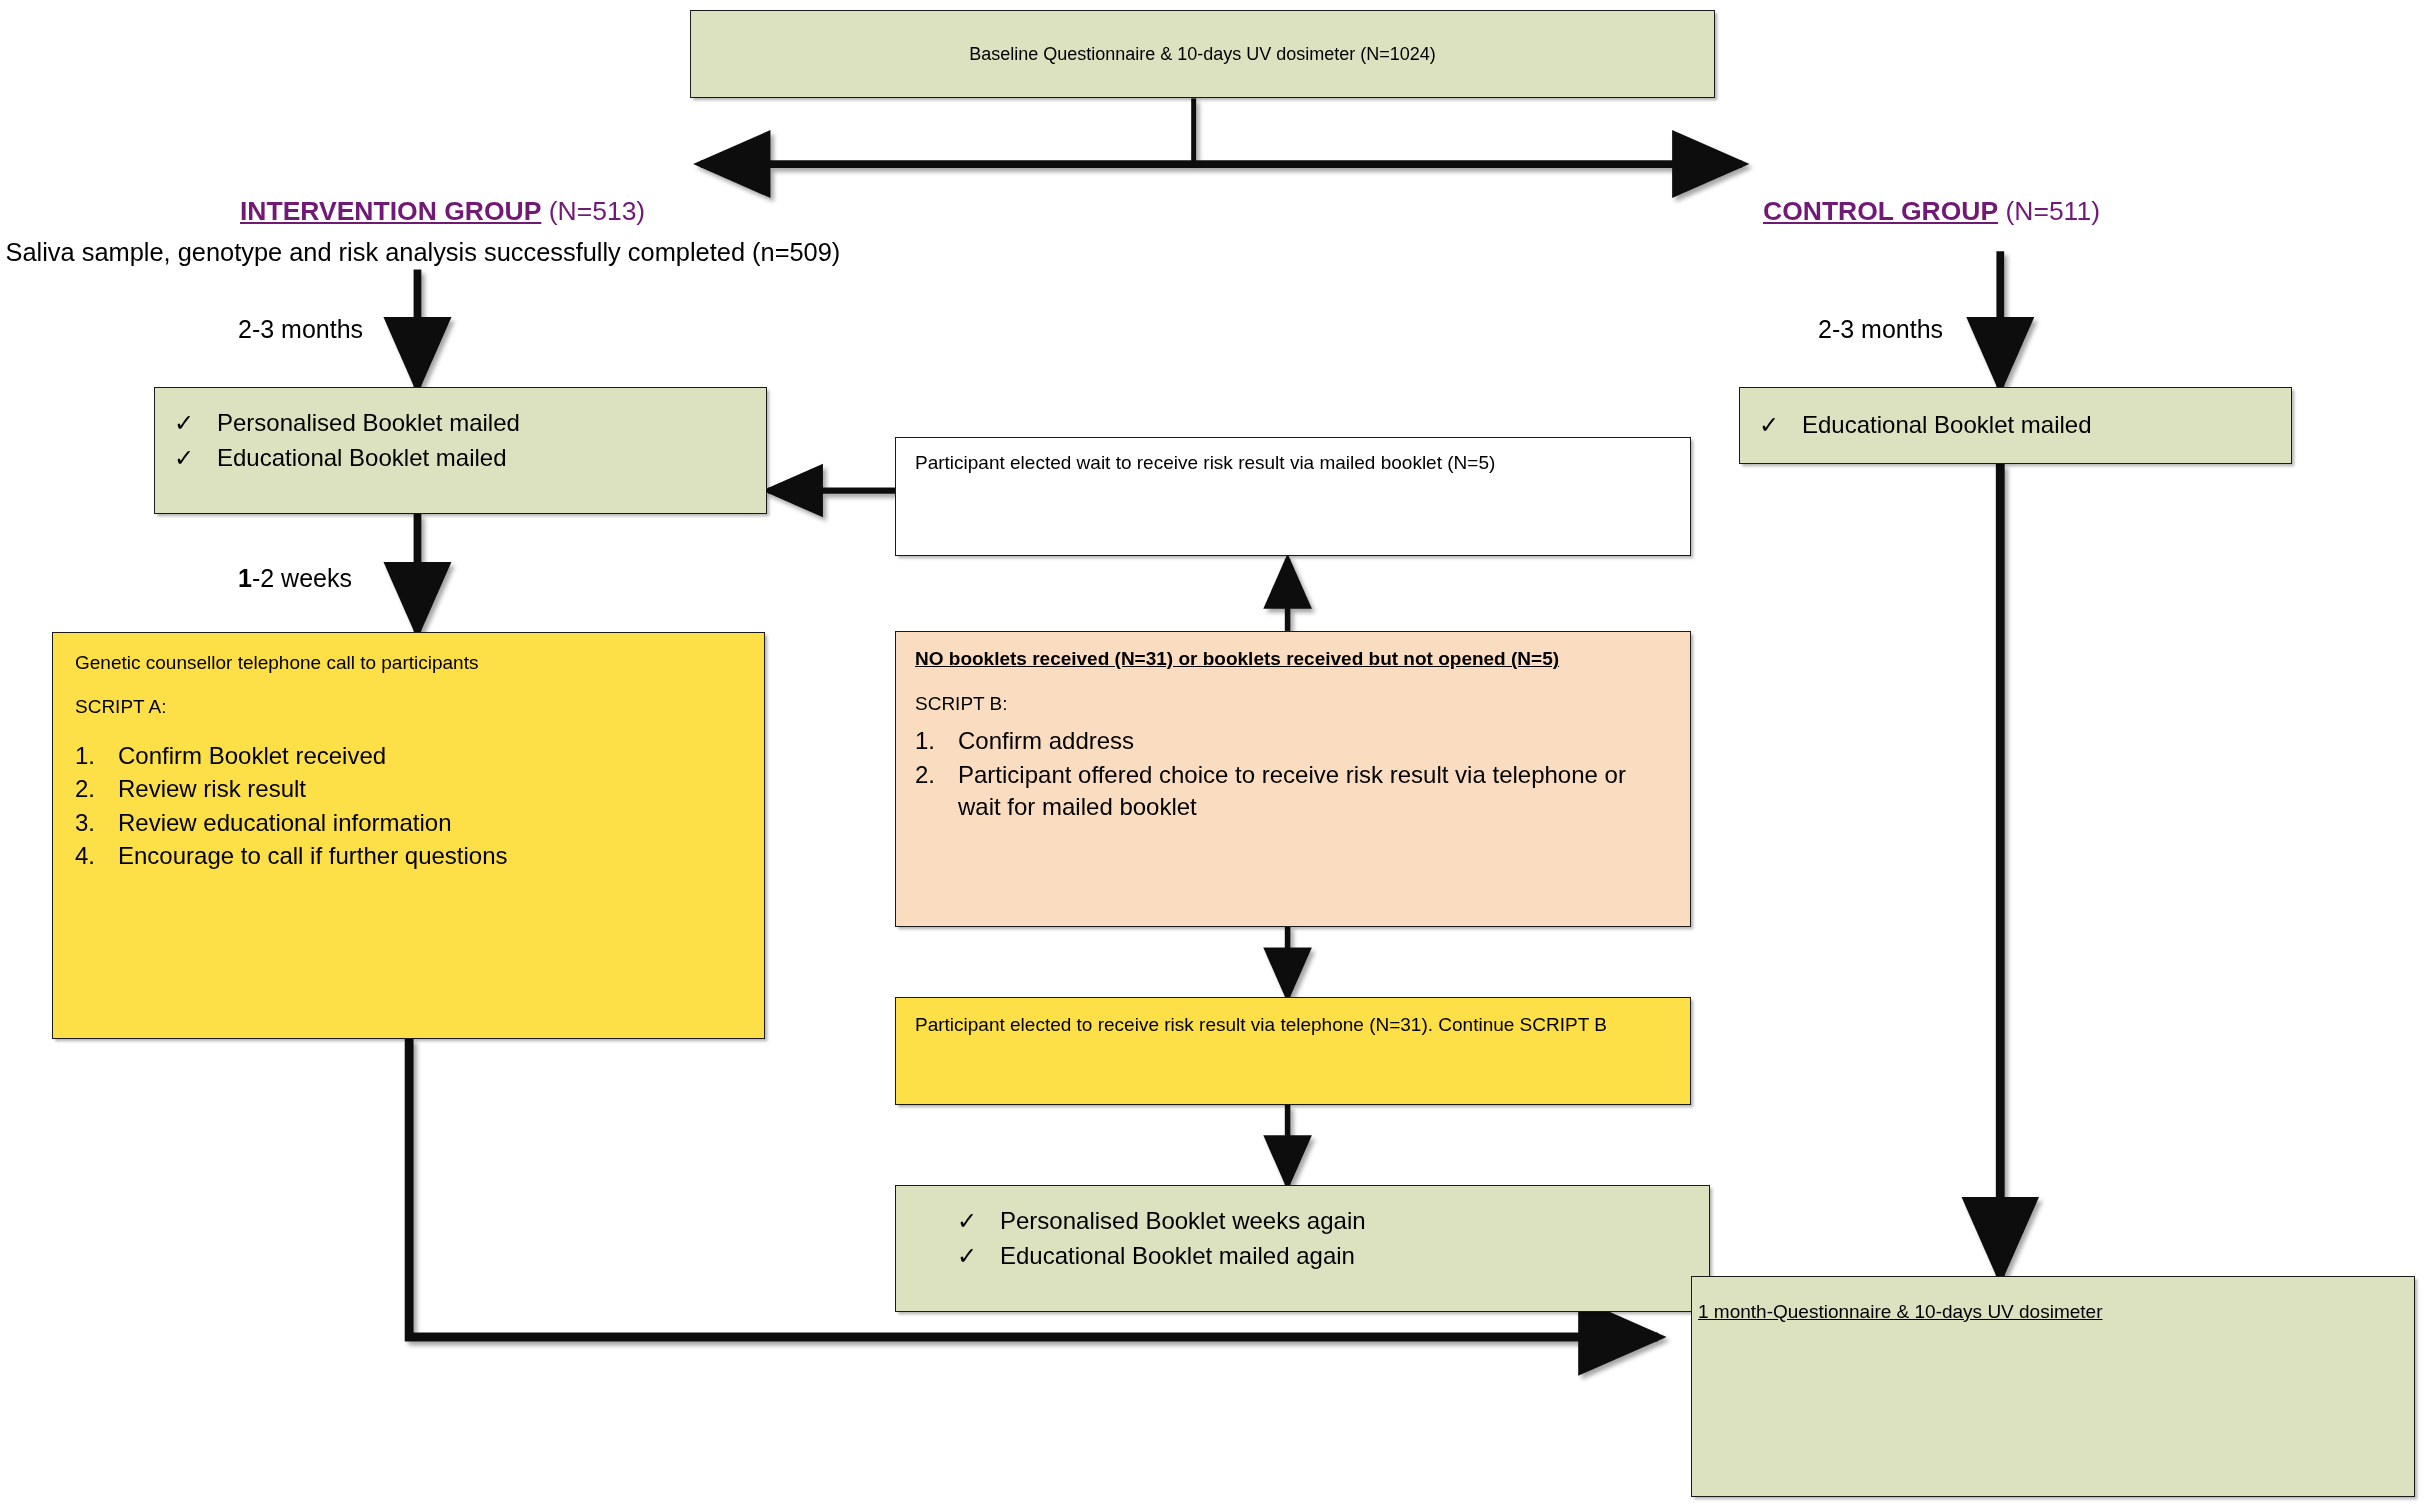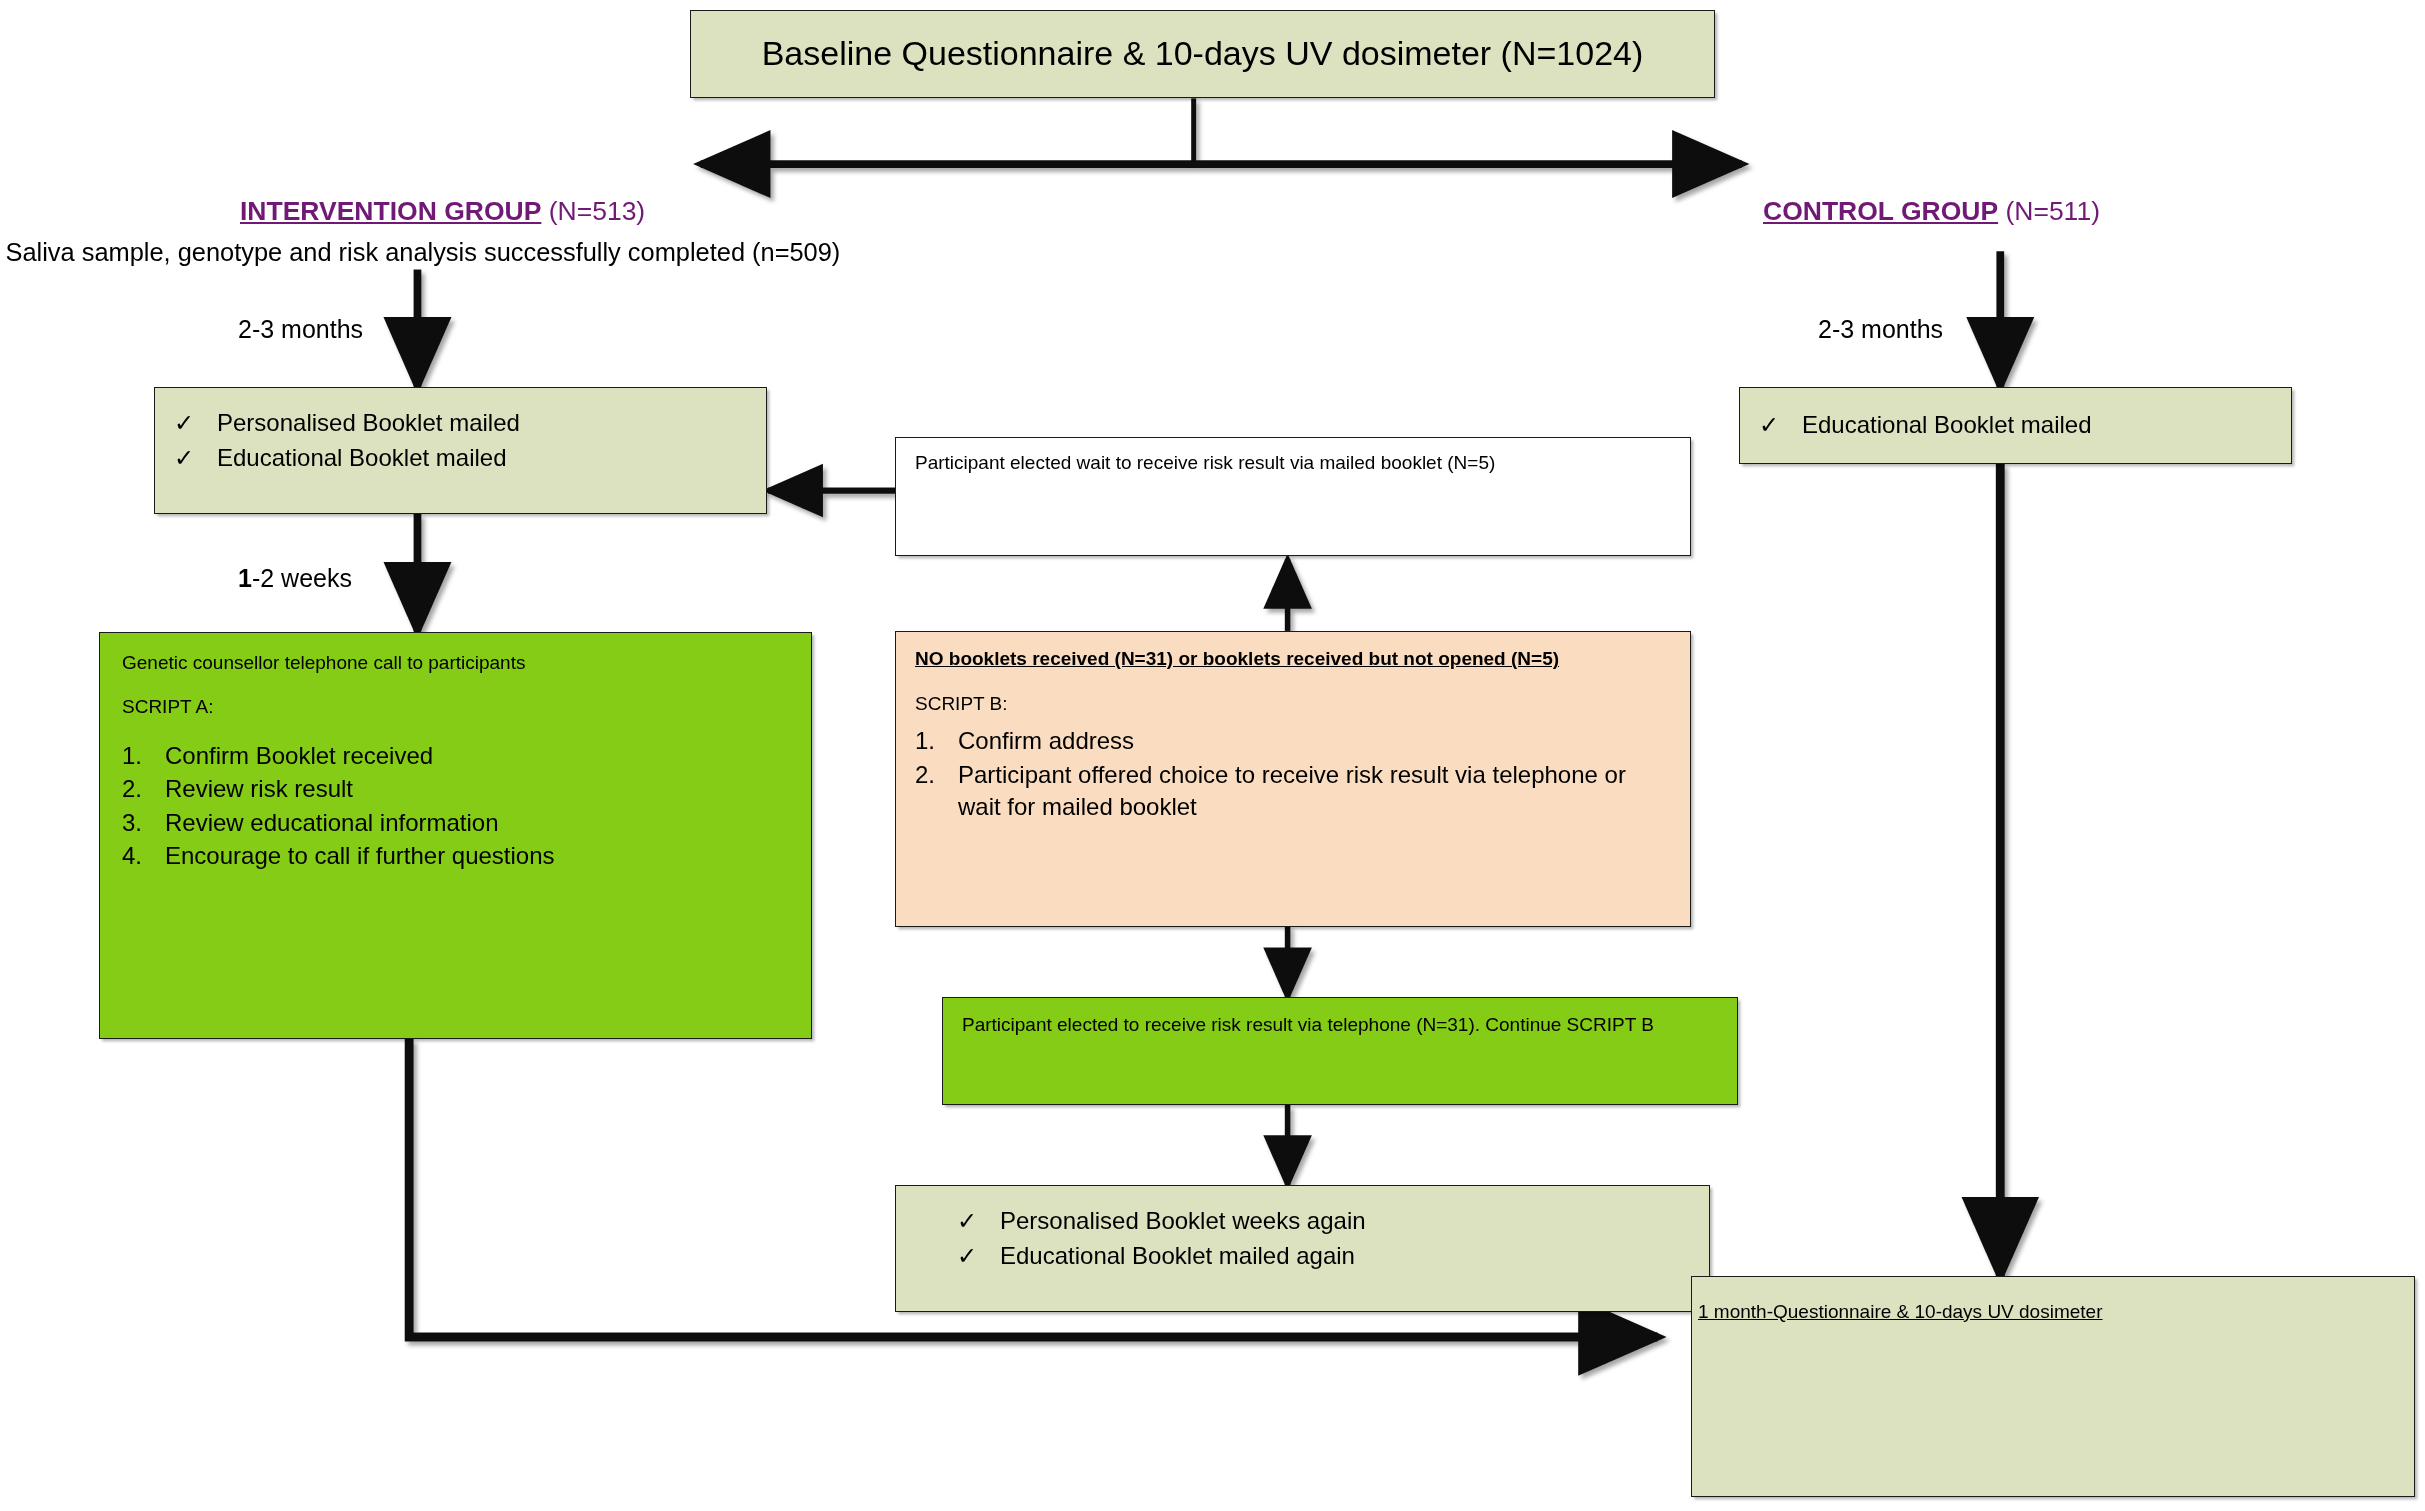--- a/index.html
+++ b/index.html
@@ -1,27 +1,27 @@
 <!DOCTYPE html>
 <html style="font-size:8.8px"><head>
 <meta charset="utf-8">
 <style>
   html,body{margin:0;padding:0;background:#fff;}
   body{font-family:"Liberation Sans","DejaVu Sans",sans-serif;}
   #stage{position:relative;width:2426px;height:1511px;background:#fff;overflow:hidden;}
   .box{position:absolute;box-sizing:border-box;border:1.7px solid #1a1a1a;
        box-shadow:3.3px 3.3px 2.8px rgba(0,0,0,0.30);}
   .green{background:#dce2bf;}
-  .blue{background:#84cc16;margin-left:47px;}
+  .blue{background:#fde047;}
   .orange{background:#fadcc0;}
   .white{background:#ffffff;}
   .box .inner{padding:14.4px 19px;color:#000;line-height:1.34;}
   .t44{font-size:24px;}
   .t46{font-size:19px;}
-  .t48{font-size:34px;}
+  .t48{font-size:18px;}
   .ctr{text-align:center;}
   .lbl{position:absolute;font-size:25px;color:#000;white-space:nowrap;}
   .hdr{position:absolute;font-size:26.5px;color:#701a75;white-space:nowrap;}
   .hdr .u{font-weight:bold;text-decoration:underline;}
   .chk-row{display:flex;align-items:flex-start;margin:3.3px 0;}
   .chk{width:43px;flex:0 0 43px;font-size:24px;line-height:1.3;}
   .num-row{display:flex;align-items:flex-start;margin:1.1px 0;}
   .num{width:43px;flex:0 0 43px;font-size:24px;line-height:1.35;}
   .ul-head{font-weight:bold;text-decoration:underline;display:inline;}
   svg.overlay{position:absolute;left:0;top:0;width:2426px;height:1511px;pointer-events:none;}

